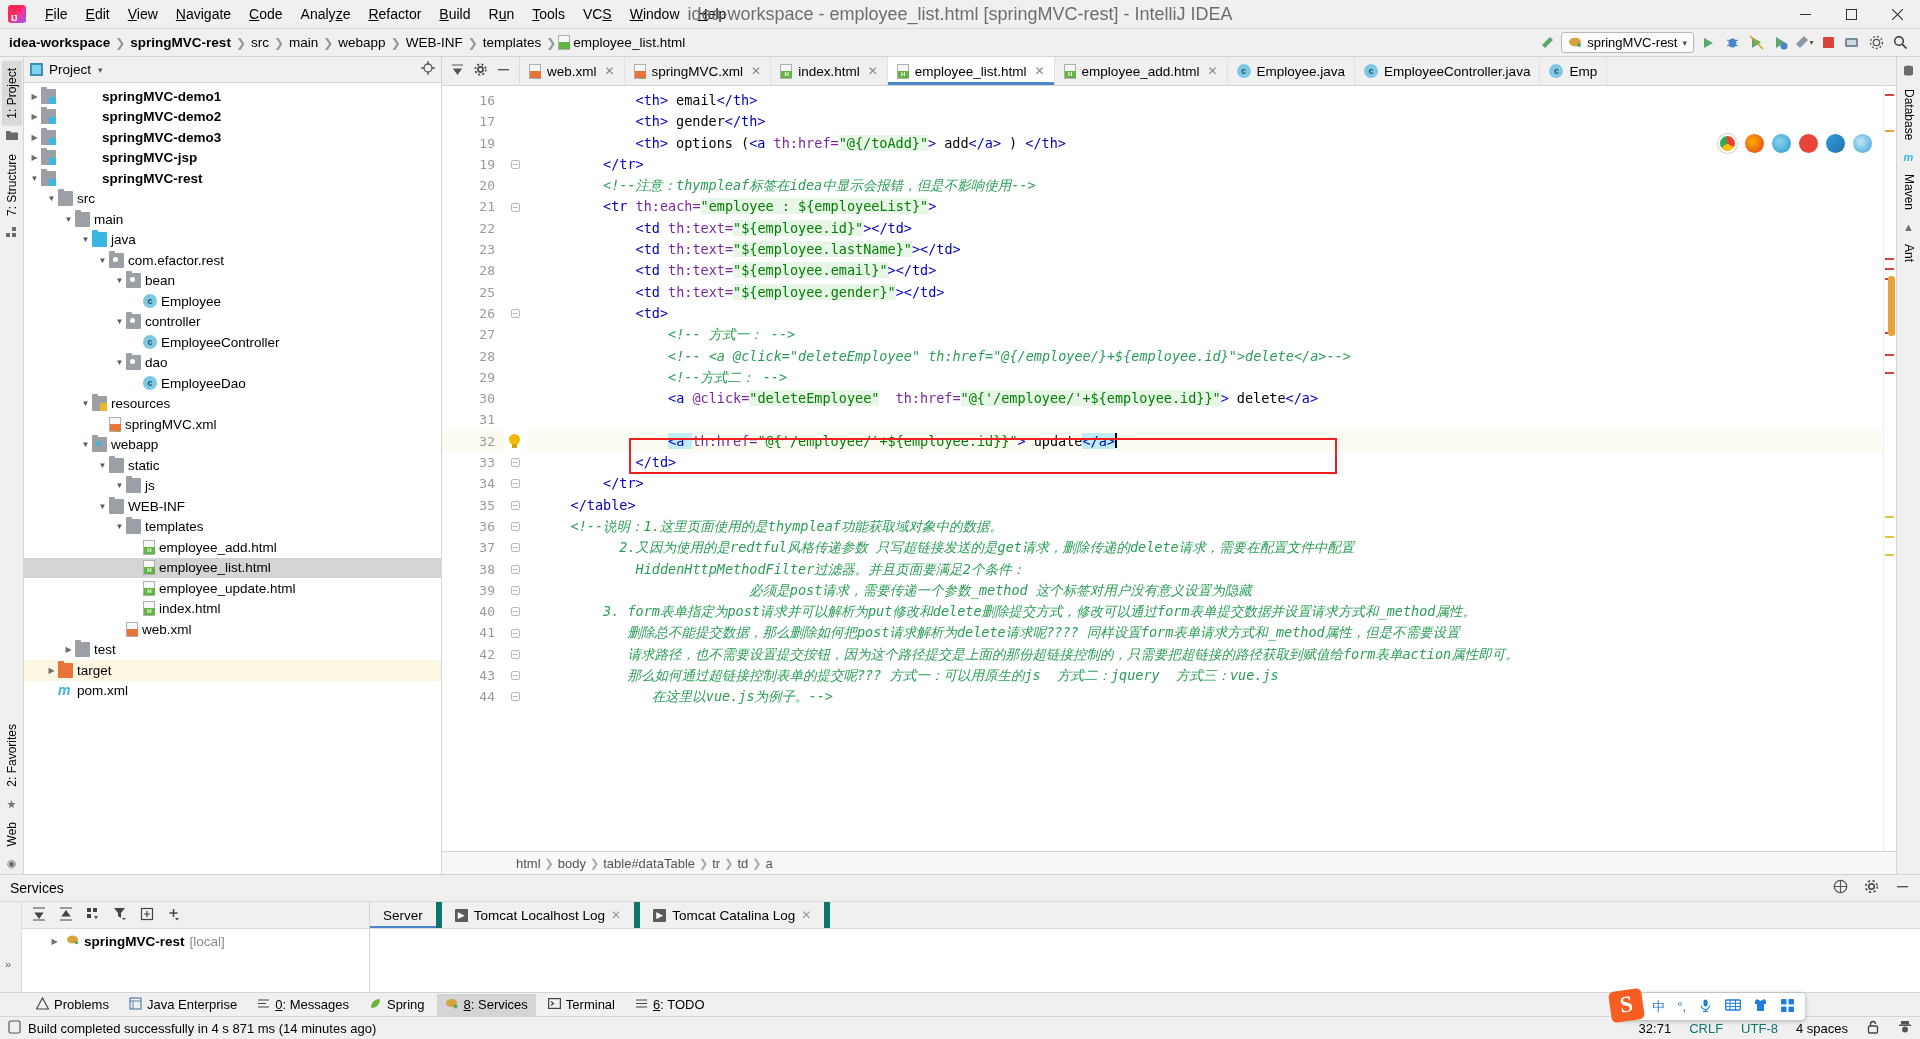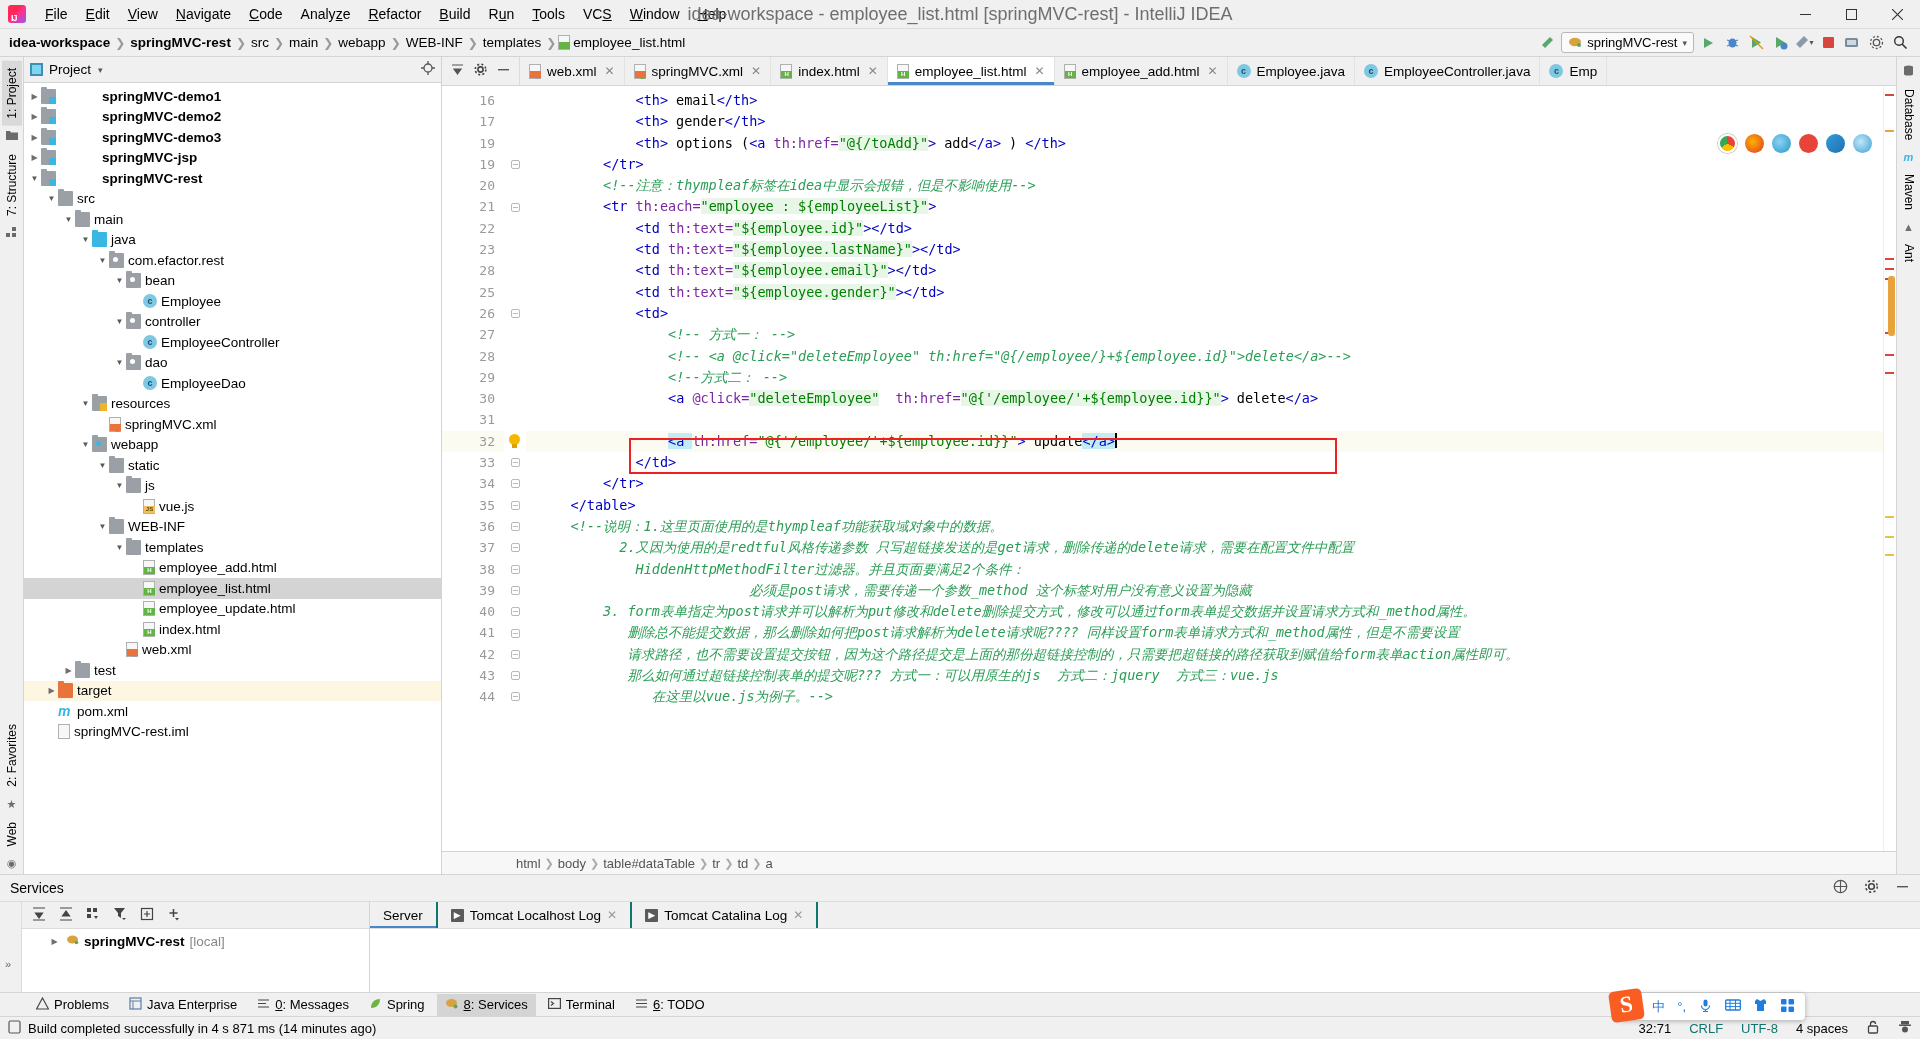--- a/index.html
+++ b/index.html
@@ -225,21 +225,21 @@
   .svc-tools{
     height:27px; display:flex; align-items:center; gap:13px; padding:0 10px;
     background:#f0f0f0; border-bottom:1px solid #dcdcdc; color:#444; font-size:13px;
   }
   .svc-tree{ background:#fff; padding-top:3px; }
   .svc-node{ display:flex; align-items:center; gap:5px; padding-left:26px; font-size:13.5px; height:19px;}
   .svc-right{ flex:1; background:#fff; display:flex; flex-direction:column; min-width:0;}
   .svc-tabs{ height:27px; display:flex; align-items:stretch; background:#f0f0f0; border-bottom:1px solid #dcdcdc;}
   .svc-tab{
     display:flex;align-items:center;gap:6px;padding:0 13px;font-size:13.5px;
-    border-right:2px solid #0f766e; position:relative;
+    border-right:6px solid #0f766e; position:relative;
   }
   .svc-tab.active::after{content:"";position:absolute;left:0;right:0;bottom:0;height:2px;background:#4a86c8;}
   .svc-tab .x{color:#999;font-size:12px;}
   .run-ico{
     width:13px;height:13px;background:#5a5a5a;color:#fff;font-size:9px;
     display:flex;align-items:center;justify-content:center;border-radius:1px;
   }
 
   
   .toolbar-bottom {
@@ -543,27 +543,20 @@
           <div class="tnode" style="padding-left: 72px;">
             <span class="arrow open">▼</span>
             <span class="ic ic-folder"></span>
             <span class="tname">static</span>
           </div>
           <div class="tnode" style="padding-left: 89px;">
             <span class="arrow open">▼</span>
             <span class="ic ic-folder"></span>
             <span class="tname">js</span>
           </div>
-          <div class="tnode" style="padding-left: 106px;">
-            <span class="arrow"></span>
-            <span class="ic ic-file">
-              <span class="ic-badge" style="background: rgb(240, 192, 96); color: rgb(90, 69, 0);">JS</span>
-            </span>
-            <span class="tname">vue.js</span>
-          </div>
           <div class="tnode" style="padding-left: 72px;">
             <span class="arrow open">▼</span>
             <span class="ic ic-folder"></span>
             <span class="tname">WEB-INF</span>
           </div>
           <div class="tnode" style="padding-left: 89px;">
             <span class="arrow open">▼</span>
             <span class="ic ic-folder"></span>
             <span class="tname">templates</span>
           </div>
@@ -610,25 +603,20 @@
           </div>
           <div class="tnode hl" style="padding-left: 21px;">
             <span class="arrow">▶</span>
             <span class="ic ic-folder orange"></span>
             <span class="tname">target</span>
           </div>
           <div class="tnode" style="padding-left: 21px;">
             <span class="arrow"></span>
             <span class="ic ic-m">m</span>
             <span class="tname">pom.xml</span>
-          </div>
-          <div class="tnode" style="padding-left: 21px;">
-            <span class="arrow"></span>
-            <span class="ic ic-iml"></span>
-            <span class="tname">springMVC-rest.iml</span>
           </div>
         </div>
     </div>
 
     <div class="editor-area">
 
       <div class="tabs-row">
         <div class="tabs-tools">
           <span>
             <svg width="13" height="13" viewBox="0 0 13 13">

